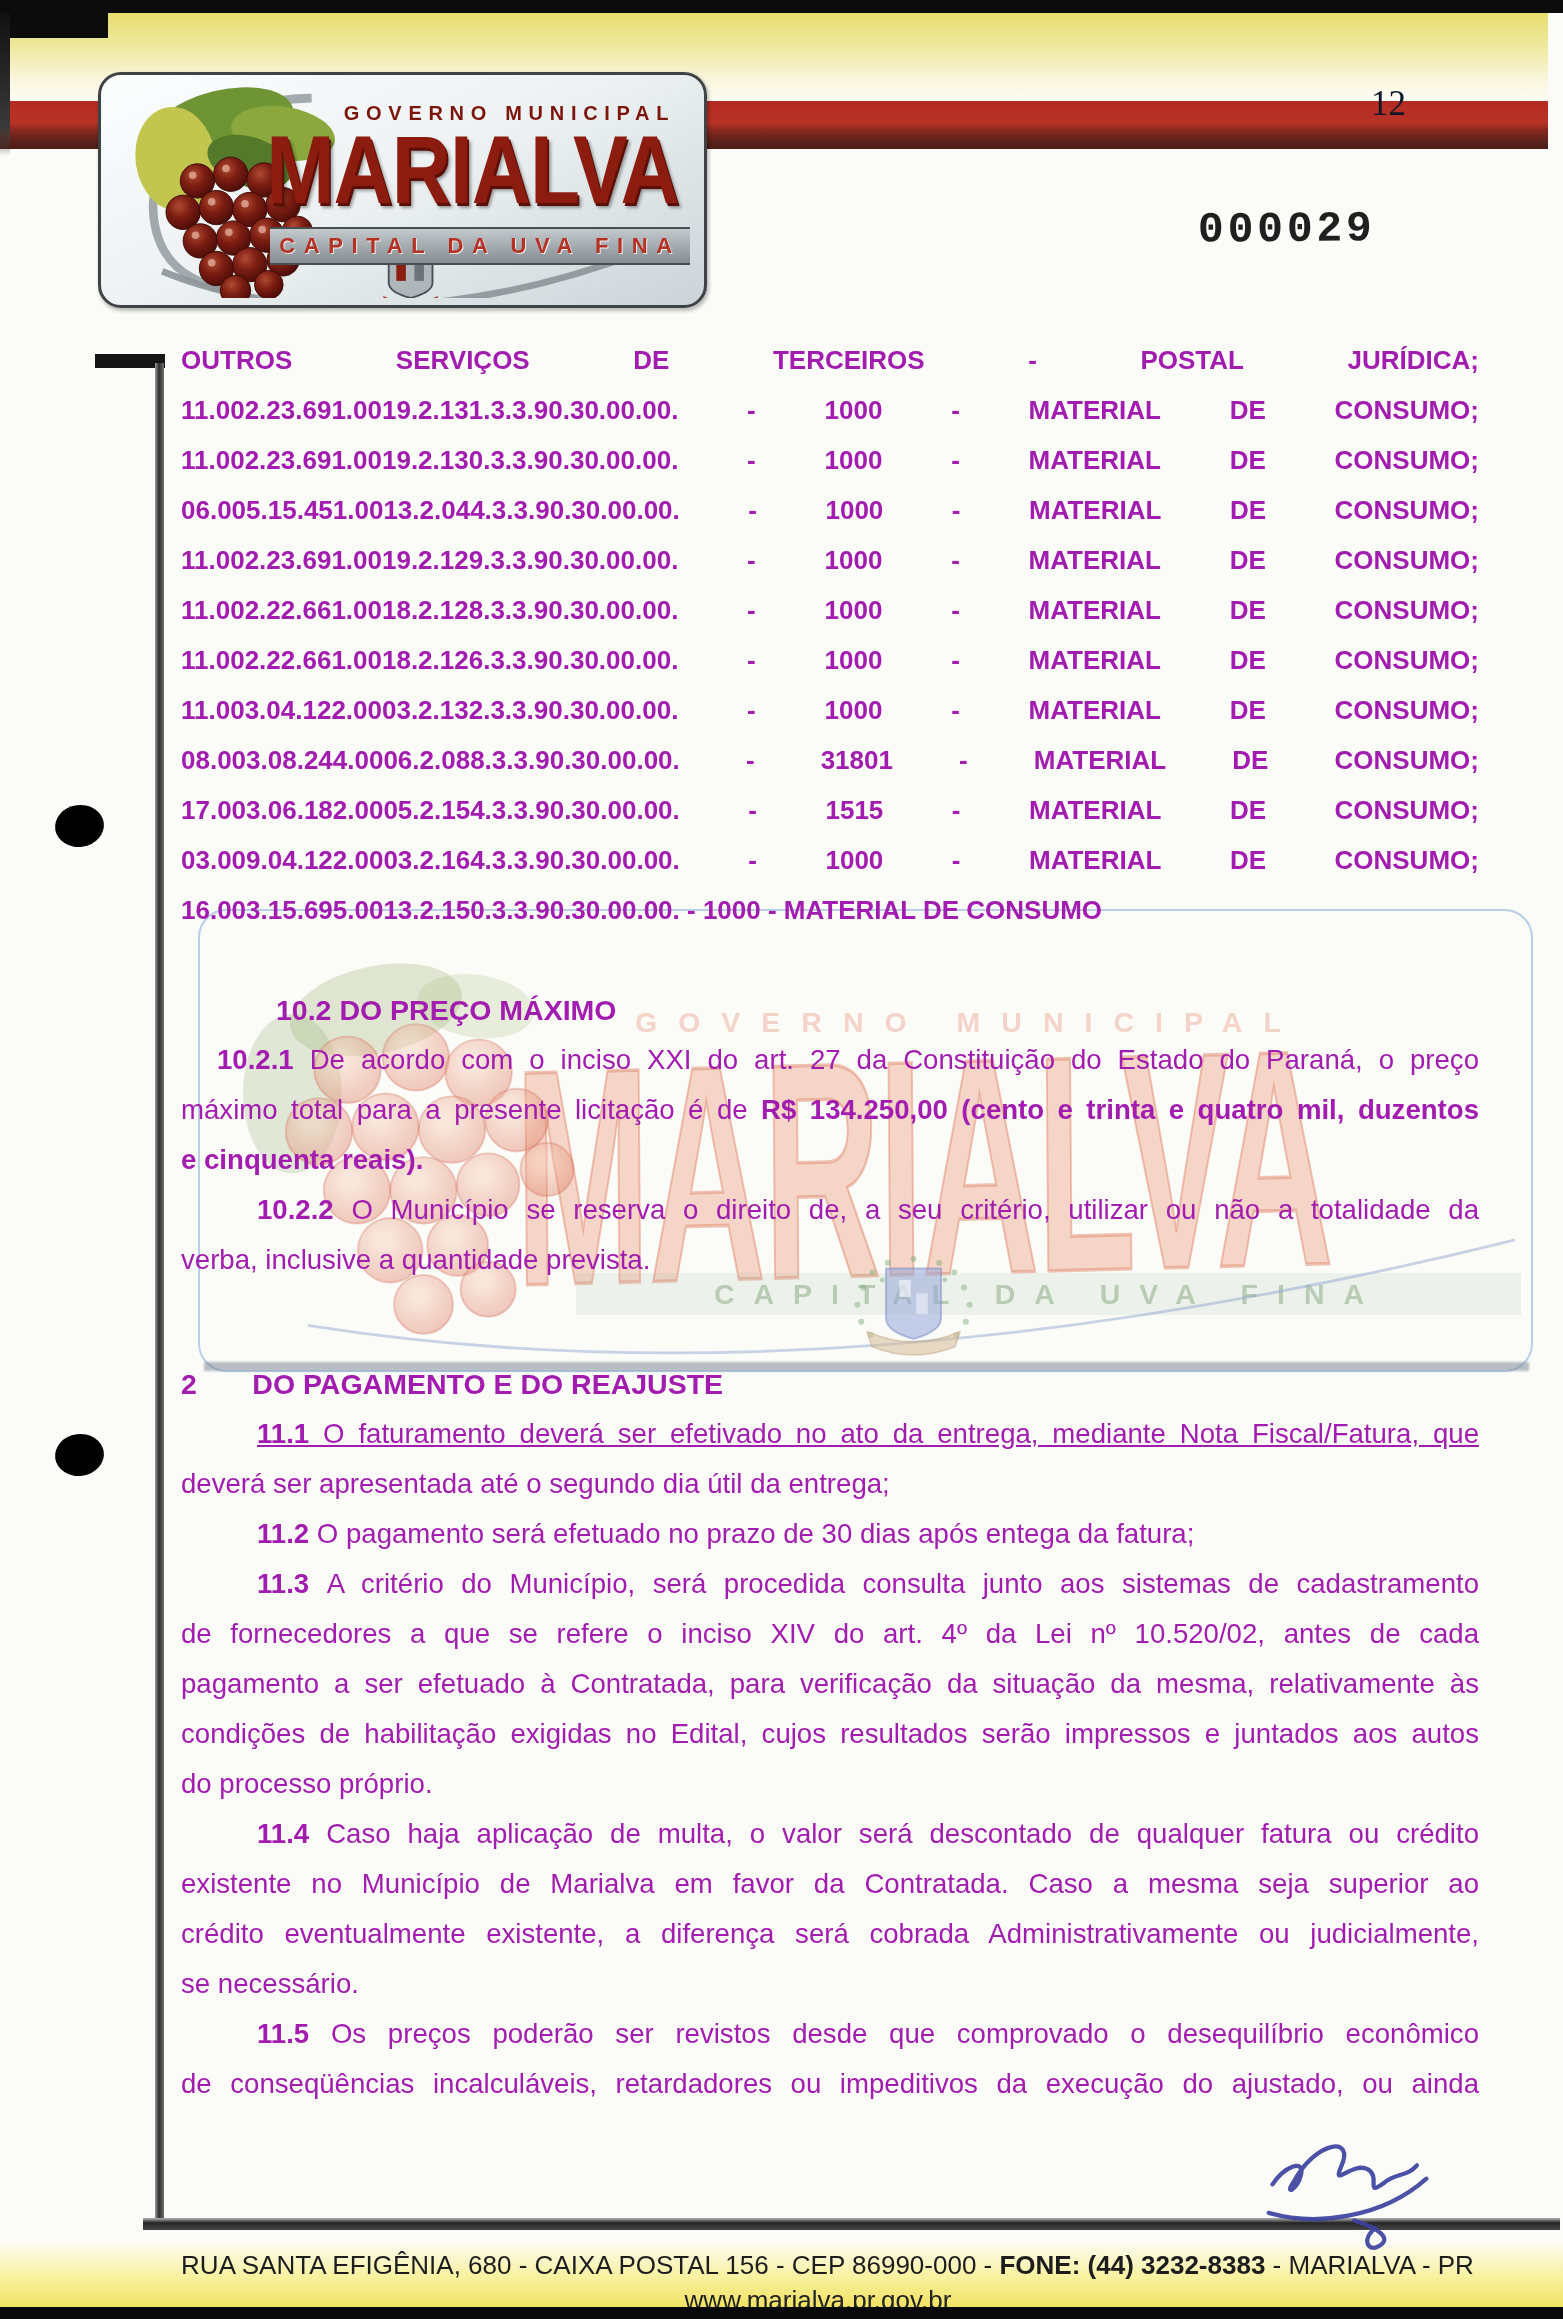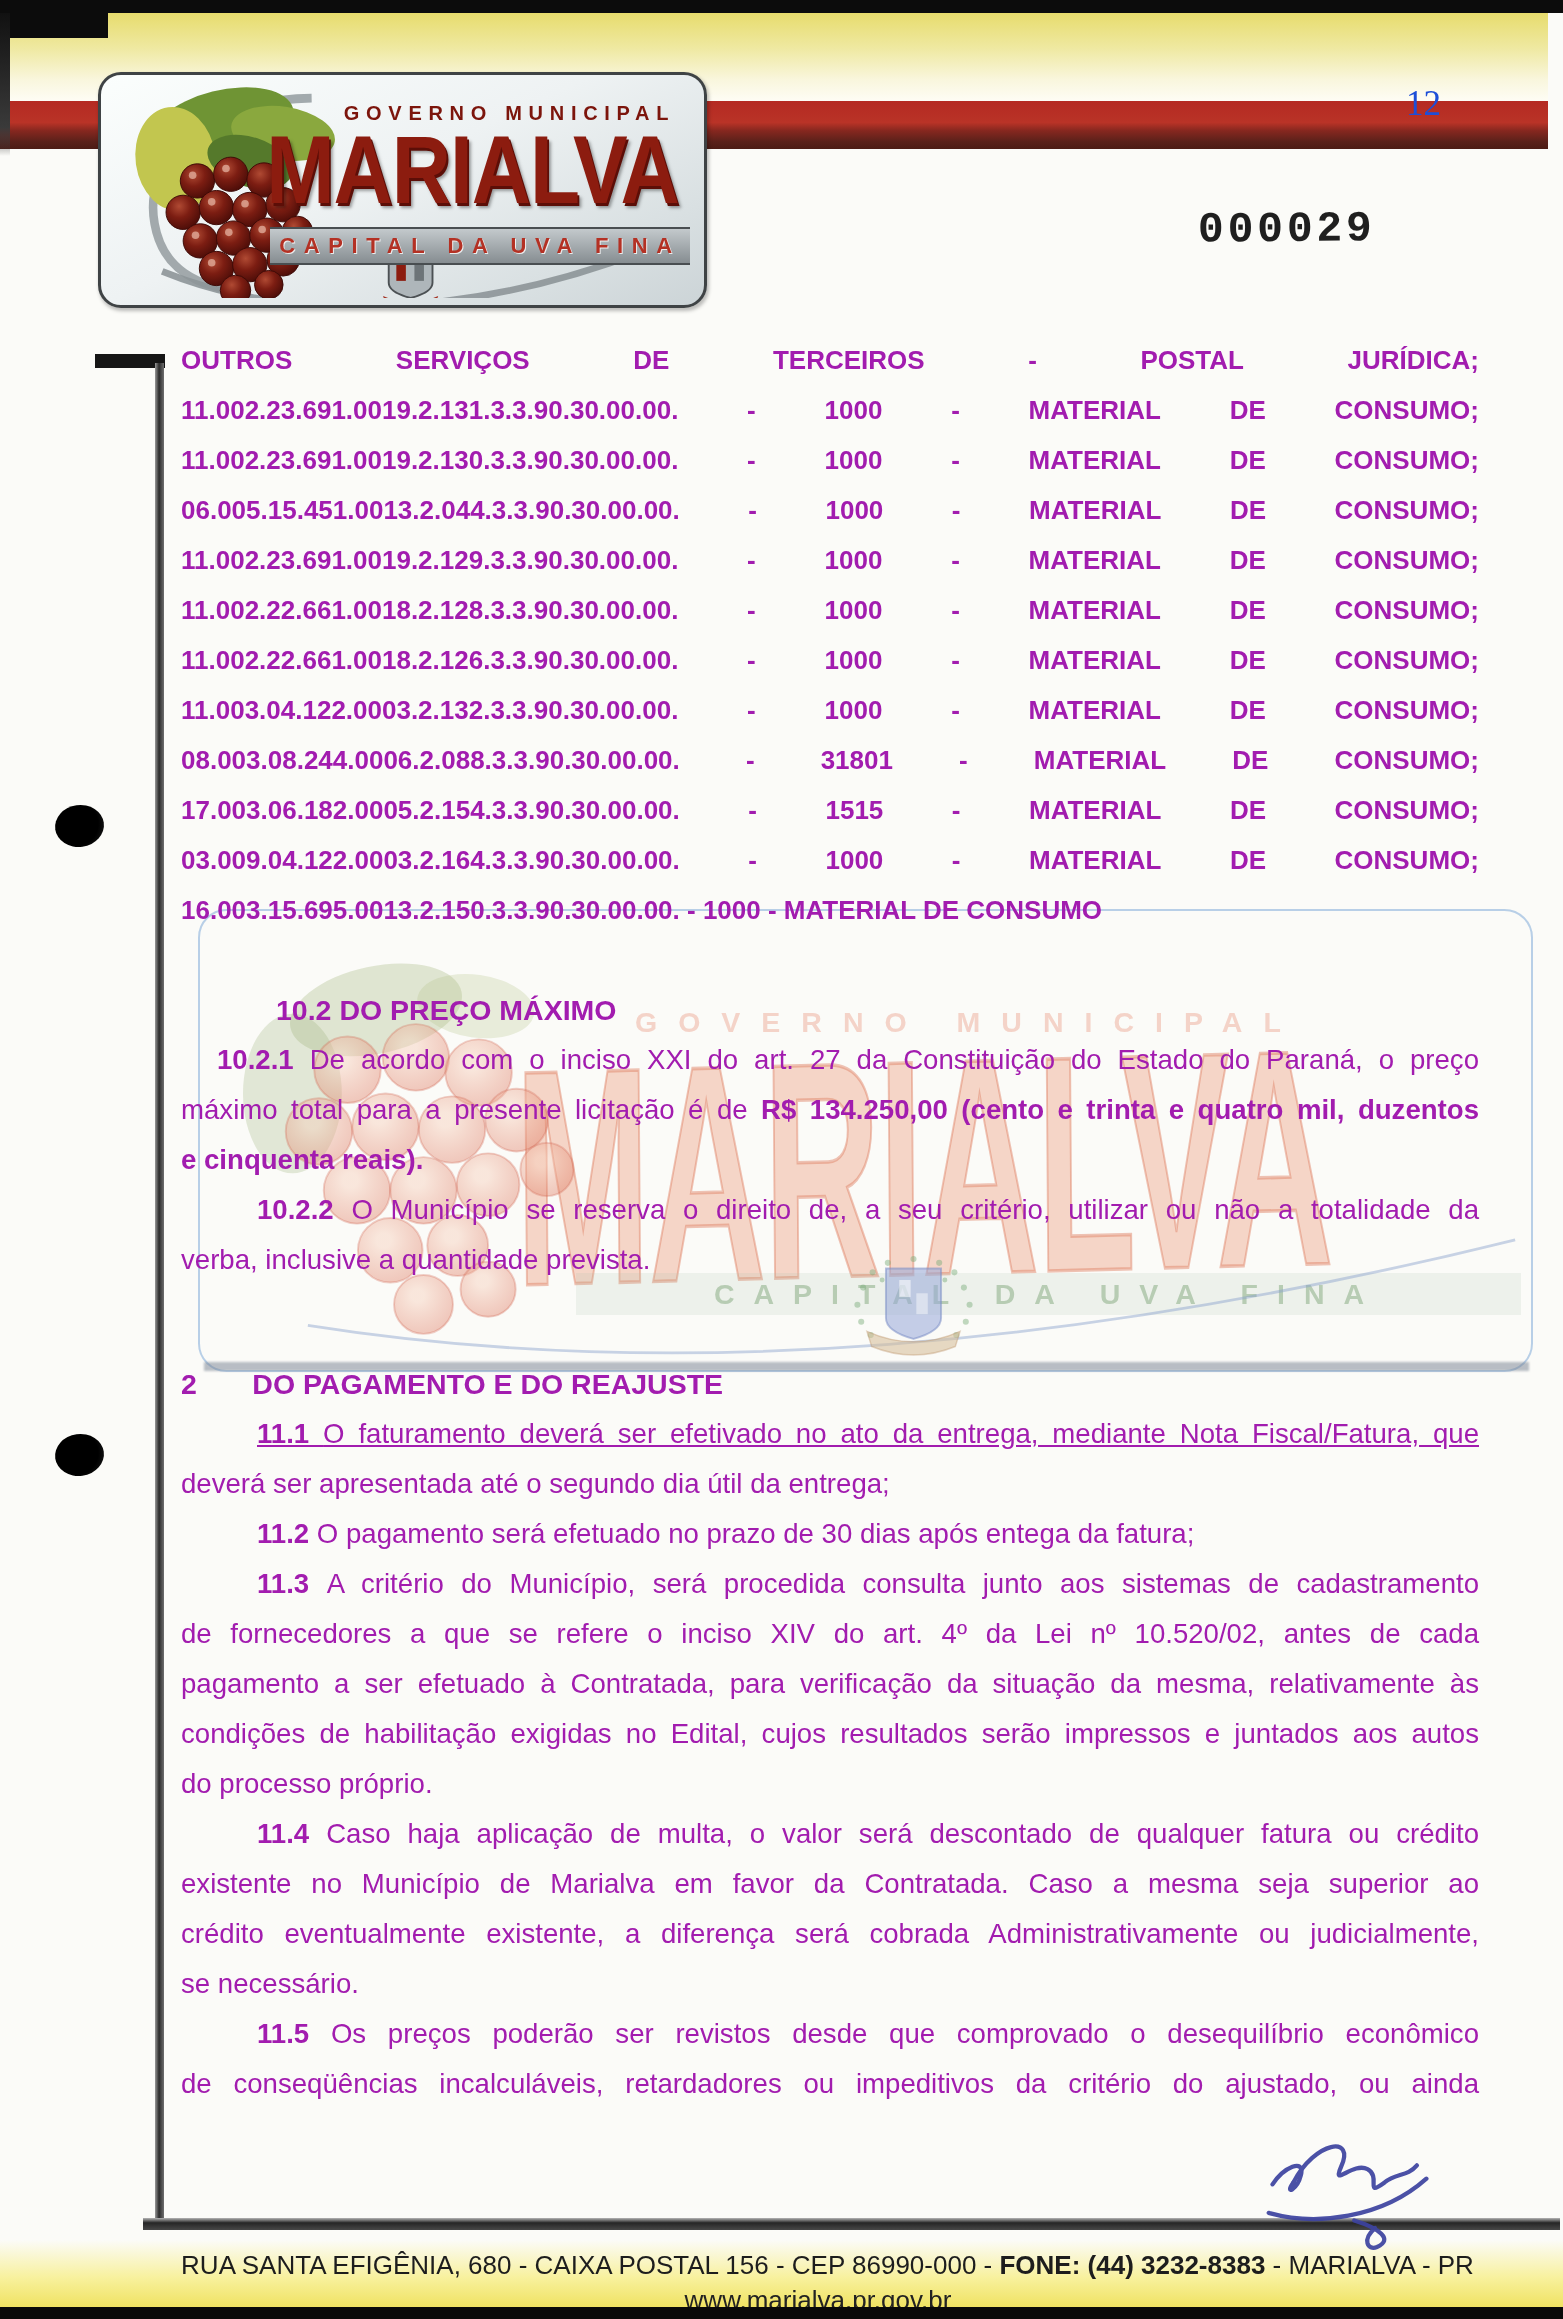--- a/index.html
+++ b/index.html
@@ -10,22 +10,22 @@
   
   .band-black{left:0;top:0;width:1564px;height:13.3px;background:#0c0c0c;}
   .corner-black{left:0;top:0;width:108px;height:38px;background:#0c0c0c;}
   .edge-black{left:0;top:13.3px;width:9.5px;height:143px;background:linear-gradient(to bottom,#111,#3a3a3a 80%,rgba(60,60,60,0));}
   .band-yellow{left:0;top:13.3px;width:1548px;height:89px;
       background:linear-gradient(to bottom,#e7dc6d 0%,#efe9a2 40%,#f9f6dd 75%,#fefdf6 100%);}
   .band-red{left:0;top:101px;width:1548px;height:48px;
       background:linear-gradient(to bottom,#b52a22 0%,#b93327 45%,#86271f 62%,#5a211a 85%,#4c1c15 100%);}
 
   
-  .page-num{left:1406px;top:84px;font-family:"Liberation Serif","DejaVu Serif",serif;
-      font-size:35px;color:#1d4ed8;z-index:4;}
+  .page-num{left:1371px;top:84px;font-family:"Liberation Serif","DejaVu Serif",serif;
+      font-size:35px;color:#0f172a;z-index:4;}
   .stamp{left:1198px;top:205px;font-family:"Liberation Mono","DejaVu Sans Mono",monospace;
       font-weight:700;font-size:43px;letter-spacing:3.8px;color:#1f1f1f;transform:rotate(-.4deg);z-index:4;}
 
   
   .logo-box{left:98px;top:72px;width:603px;height:230px;border:3.8px solid #3f4345;border-radius:23px;
       background:linear-gradient(155deg,#fbfefd 0%,#eef2f3 45%,#d9e0e2 80%,#ccd4d7 100%);
       z-index:5;box-shadow:1.9px 2.9px 3.8px rgba(0,0,0,.25);}
   .logo-gov{position:absolute;left:228px;top:27px;width:361px;text-align:center;font-size:20px;
       font-weight:700;letter-spacing:6.7px;color:#7c150c;}
   .logo-name{position:absolute;left:143px;top:40px;width:457px;text-align:center;font-size:82px;
@@ -339,21 +339,21 @@
     <div class="line just" style="margin-left: 76px;"><span class="b">11.3 </span><span>A critério do Município, será procedida consulta junto aos sistemas de cadastramento</span></div>
     <div class="line just"><span>de fornecedores a que se refere o inciso XIV do art. 4º da Lei nº 10.520/02, antes de cada</span></div>
     <div class="line just"><span>pagamento a ser efetuado à Contratada, para verificação da situação da mesma, relativamente às</span></div>
     <div class="line just"><span>condições de habilitação exigidas no Edital, cujos resultados serão impressos e juntados aos autos</span></div>
     <div class="line"><span>do processo próprio.</span></div>
     <div class="line just" style="margin-left: 76px;"><span class="b">11.4 </span><span>Caso haja aplicação de multa, o valor será descontado de qualquer fatura ou crédito</span></div>
     <div class="line just"><span>existente no Município de Marialva em favor da Contratada. Caso a mesma seja superior ao</span></div>
     <div class="line just"><span>crédito eventualmente existente, a diferença será cobrada Administrativamente ou judicialmente,</span></div>
     <div class="line"><span>se necessário.</span></div>
     <div class="line just" style="margin-left: 76px;"><span class="b">11.5 </span><span>Os preços poderão ser revistos desde que comprovado o desequilíbrio econômico</span></div>
-    <div class="line just"><span>de conseqüências incalculáveis, retardadores ou impeditivos da critério do ajustado, ou ainda</span></div>
+    <div class="line just"><span>de conseqüências incalculáveis, retardadores ou impeditivos da execução do ajustado, ou ainda</span></div>
   </div>
 
 <svg class="abs sig" width="190" height="124" viewBox="0 0 200 130">
   <g fill="none" stroke="#3d43a0" stroke-width="4.5" stroke-linecap="round" opacity="0.92">
     <path d="M 10,58 C 22,40 44,30 40,48 C 36,64 22,70 32,56"></path>
     <path d="M 32,56 C 55,12 98,6 82,40 C 72,62 95,34 110,42 C 125,50 106,72 128,56 C 140,46 152,50 162,38"></path>
     <path d="M 6,88 C 55,102 125,94 172,52"></path>
     <path d="M 96,96 C 122,104 138,116 120,124 C 110,128 104,116 118,104"></path>
   </g>
 </svg>

